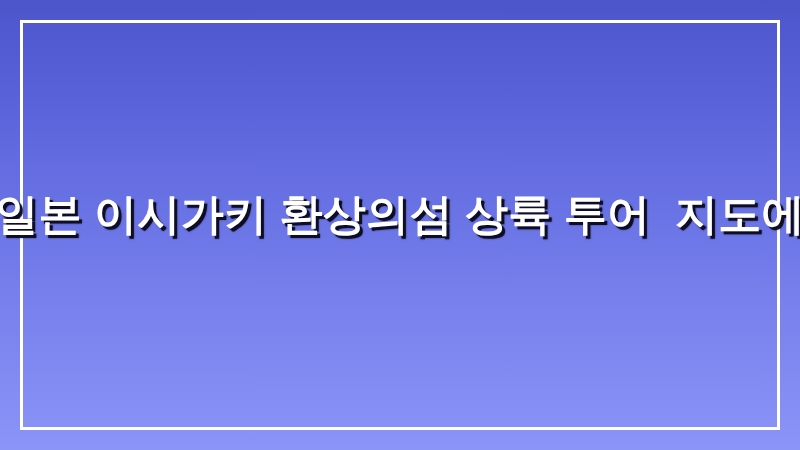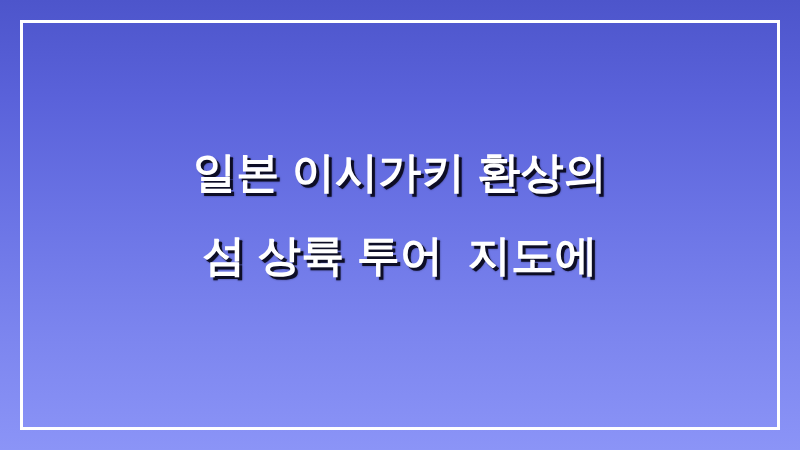--- a/index.html
+++ b/index.html
@@ -43,21 +43,20 @@
   }
 
   
   .title-block {
     position: absolute;
     left: 0;
     right: 0;
     top: 0;
     bottom: 0;
     display: flex;
-    flex-direction: column;
     align-items: center;
     justify-content: center;
     
     padding-bottom: 22px;
     box-sizing: border-box;
   }
 
   .title-line {
     font-family: "Liberation Sans", "DejaVu Sans", sans-serif;
     font-weight: 700;

